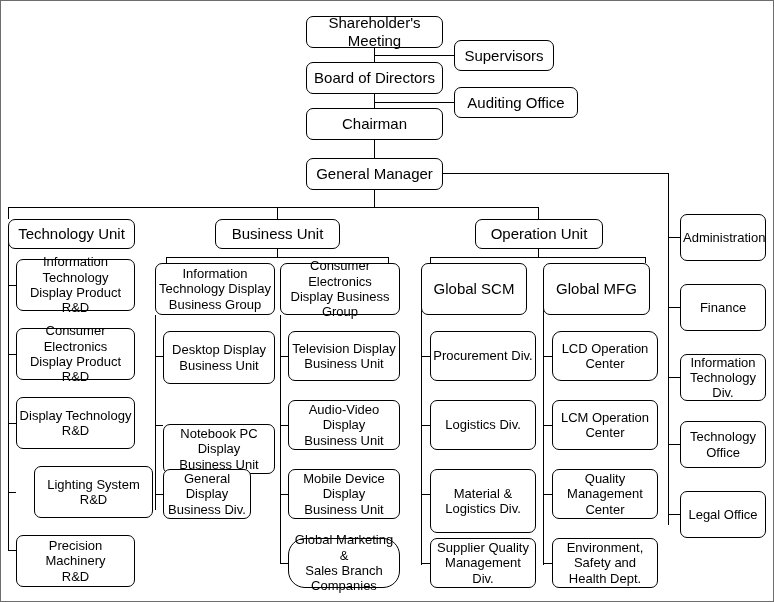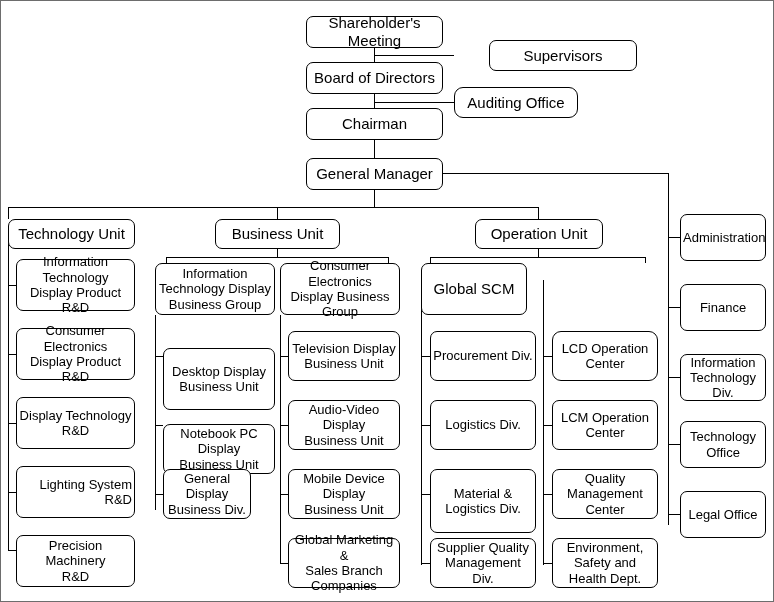--- a/index.html
+++ b/index.html
@@ -74,25 +74,25 @@
   </div>
 
   <div class="node fs13" style="left:306px; top:108px; width:137px; height:32px;">
     <span class="node-label">Chairman</span>
   </div>
 
   <div class="node fs13" style="left:306px; top:158px; width:137px; height:32px;">
     <span class="node-label">General Manager</span>
   </div>
 
-  <div class="node fs13" style="left:454px; top:40px; width:148px; height:31px;margin-left:35px;">
+  <div class="node fs13" style="left:454px; top:40px; width:100px; height:31px;">
     <span class="node-label">Supervisors</span>
   </div>
 
-  <div class="node fs13" style="left:454px; top:87px; width:124px; height:31px;border-radius:9px;">
+  <div class="node fs13" style="left:454px; top:87px; width:124px; height:31px;">
     <span class="node-label">Auditing Office</span>
   </div>
 
   <div class="ln lnv" style="left:374px; top:48px; height:14px;"></div>
   <div class="ln lnh" style="left:374px; top:55px; width:80px;"></div>
 
   <div class="ln lnv" style="left:374px; top:94px; height:14px;"></div>
   <div class="ln lnh" style="left:374px; top:102px; width:80px;"></div>
 
   <div class="ln lnv" style="left:374px; top:140px; height:18px;"></div>
@@ -132,21 +132,21 @@
 Display Product R&amp;D</span>
   </div>
   <div class="ln lnh" style="left:8px; top:354px; width:8px;"></div>
 
   <div class="node fs115" style="left:16px; top:397px; width:119px; height:52px;">
     <span class="node-label">Display Technology
 R&amp;D</span>
   </div>
   <div class="ln lnh" style="left:8px; top:423px; width:8px;"></div>
 
-  <div class="node fs115" style="left:16px; top:466px; width:119px; height:52px;text-align:right;">
+  <div class="node fs115" style="left:34px; top:466px; width:119px; height:52px;">
     <span class="node-label">Lighting System
 R&amp;D</span>
   </div>
   <div class="ln lnh" style="left:8px; top:492px; width:8px;"></div>
 
   <div class="node fs115" style="left:16px; top:535px; width:119px; height:52px;">
     <span class="node-label">Precision Machinery
 R&amp;D</span>
   </div>
   <div class="ln lnh" style="left:8px; top:550px; width:8px;"></div>
@@ -156,21 +156,21 @@
   <div class="ln lnv" style="left:166px; top:257px; height:6px;"></div>
   <div class="ln lnv" style="left:388px; top:257px; height:6px;"></div>
 
   <div class="node fs115" style="left:155px; top:263px; width:120px; height:52px;">
     <span class="node-label">Information
 Technology Display
 Business Group</span>
   </div>
   <div class="ln lnv" style="left:155px; top:315px; height:195px;"></div>
 
-  <div class="node fs115" style="left:163px; top:331px; width:112px; height:62px;margin-top:17px;">
+  <div class="node fs115" style="left:163px; top:331px; width:112px; height:53px;">
     <span class="node-label">Desktop Display
 Business Unit</span>
   </div>
   <div class="ln lnh" style="left:155px; top:356px; width:8px;"></div>
 
   <div class="node fs115" style="left:163px; top:424px; width:112px; height:50px;">
     <span class="node-label">Notebook PC
 Display
 Business Unit</span>
   </div>
@@ -202,21 +202,21 @@
   </div>
   <div class="ln lnh" style="left:280px; top:425px; width:8px;"></div>
 
   <div class="node fs115" style="left:288px; top:469px; width:112px; height:50px;">
     <span class="node-label">Mobile Device
 Display
 Business Unit</span>
   </div>
   <div class="ln lnh" style="left:280px; top:494px; width:8px;"></div>
 
-  <div class="node fs115" style="left:288px; top:538px; width:112px; height:50px;">
+  <div class="node fs115" style="left:288px; top:538px; width:112px; height:50px;border-radius:17px;">
     <span class="node-label">Global Marketing &amp;
 Sales Branch
 Companies</span>
   </div>
   <div class="ln lnh" style="left:280px; top:563px; width:8px;"></div>
 
   <div class="ln lnv" style="left:538px; top:249px; height:9px;"></div>
   <div class="ln lnh" style="left:430px; top:257px; width:215px;"></div>
   <div class="ln lnv" style="left:430px; top:257px; height:6px;"></div>
   <div class="ln lnv" style="left:645px; top:257px; height:6px;"></div>
@@ -241,20 +241,23 @@
 Logistics Div.</span>
   </div>
   <div class="ln lnh" style="left:421px; top:494px; width:9px;"></div>
 
   <div class="node fs115" style="left:430px; top:538px; width:106px; height:50px;">
     <span class="node-label">Supplier Quality
 Management Div.</span>
   </div>
   <div class="ln lnh" style="left:421px; top:563px; width:9px;"></div>
 
+  <div class="node fs13" style="left:543px; top:263px; width:107px; height:52px;">
+    <span class="node-label">Global MFG</span>
+  </div>
   <div class="ln lnv" style="left:543px; top:280px; height:285px;"></div>
 
   <div class="node fs115" style="left:552px; top:331px; width:106px; height:50px;border-radius:9px;">
     <span class="node-label">LCD Operation
 Center</span>
   </div>
   <div class="ln lnh" style="left:543px; top:356px; width:9px;"></div>
 
   <div class="node fs115" style="left:552px; top:400px; width:106px; height:50px;">
     <span class="node-label">LCM Operation

